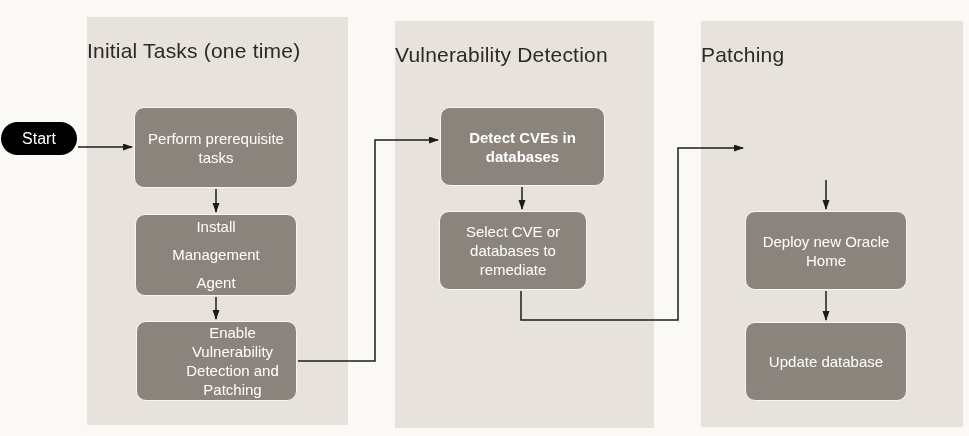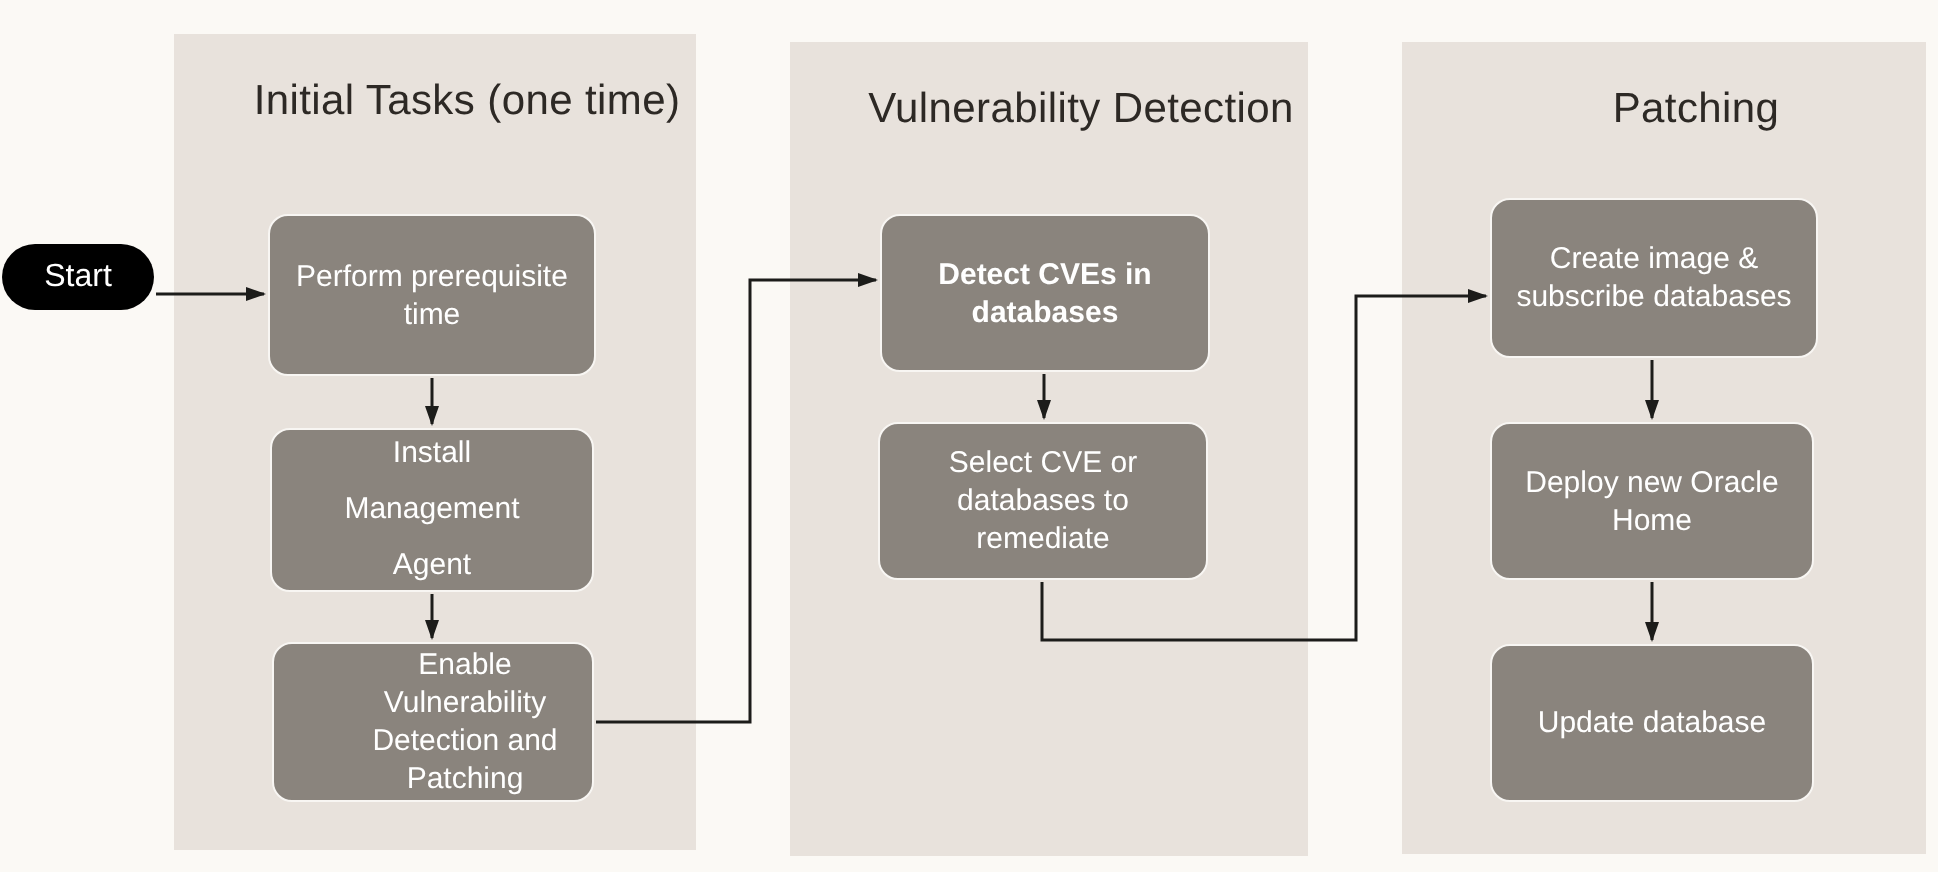--- a/index.html
+++ b/index.html
@@ -15,25 +15,24 @@
     overflow: hidden;
   }
   .panel {
     position: absolute;
     background: #e8e2dc;
   }
   .panel-title {
     position: absolute;
     width: 100%;
     top: 22px;
-    text-align: center;
+    text-align: left;
     font-size: 21px;
     letter-spacing: 0.2px;
     color: #2d2925;
-    padding-left: 16px;
   }
   .node {
     position: absolute;
     background: #8a847d;
     border: 1px solid #f8f6f3;
     border-radius: 10px;
     color: #ffffff;
     font-size: 15px;
     line-height: 19px;
     display: flex;
@@ -54,21 +53,21 @@
     font-size: 16px;
     display: flex;
     align-items: center;
     justify-content: center;
   }
   
   .n-b1 { left:134px; top:107px; width:164px; height:81px; }
   .n-b2 { left:135px; top:214px; width:162px; height:82px; }
   .n-b3 { left:136px; top:321px; width:161px; height:80px;padding-left:32px; }
   .n-b4 { left:440px; top:107px; width:165px; height:79px;font-weight:bold; }
-  .n-b5 { left:439px; top:211px; width:165px; height:79px; }
+  .n-b5 { left:439px; top:211px; width:148px; height:79px; }
   .n-b6 { left:745px; top:99px;  width:164px; height:80px; }
   .n-b7 { left:745px; top:211px; width:162px; height:79px; }
   .n-b8 { left:745px; top:322px; width:162px; height:79px; }
   
   .p-1 { left:87px;  top:17px; width:261px; height:408px; }
   .p-2 { left:395px; top:21px; width:259px; height:407px; }
   .p-3 { left:701px; top:21px; width:262px; height:406px; }
   svg.connectors {
     position: absolute;
     left: 0; top: 0;
@@ -86,36 +85,34 @@
   <div class="panel p-2">
     <div class="panel-title">Vulnerability Detection</div>
   </div>
   <div class="panel p-3">
     <div class="panel-title">Patching</div>
   </div>
 
   <div class="start-pill">Start</div>
 
   <div class="node n-b1">Perform prerequisite
-time</div>
+tasks</div>
   <div class="node n-b2 node--loose">Install
 Management
 Agent</div>
   <div class="node n-b3">Enable Vulnerability
 Detection and
 Patching</div>
 
   <div class="node n-b4">Detect CVEs in
 databases</div>
   <div class="node n-b5">Select CVE or
 databases to
 remediate</div>
 
-  <div class="node n-b6">Create image &amp;
-subscribe databases</div>
   <div class="node n-b7">Deploy new Oracle
 Home</div>
   <div class="node n-b8">Update database</div>
 
   <svg class="connectors" width="969" height="436" viewBox="0 0 969 436">
     <defs>
       <marker id="arrow" markerWidth="10" markerHeight="8" refX="9" refY="3.5" orient="auto" markerUnits="userSpaceOnUse">
         <path d="M0,0 L10,3.5 L0,7 Z" fill="#1c1c1a"></path>
       </marker>
     </defs>

